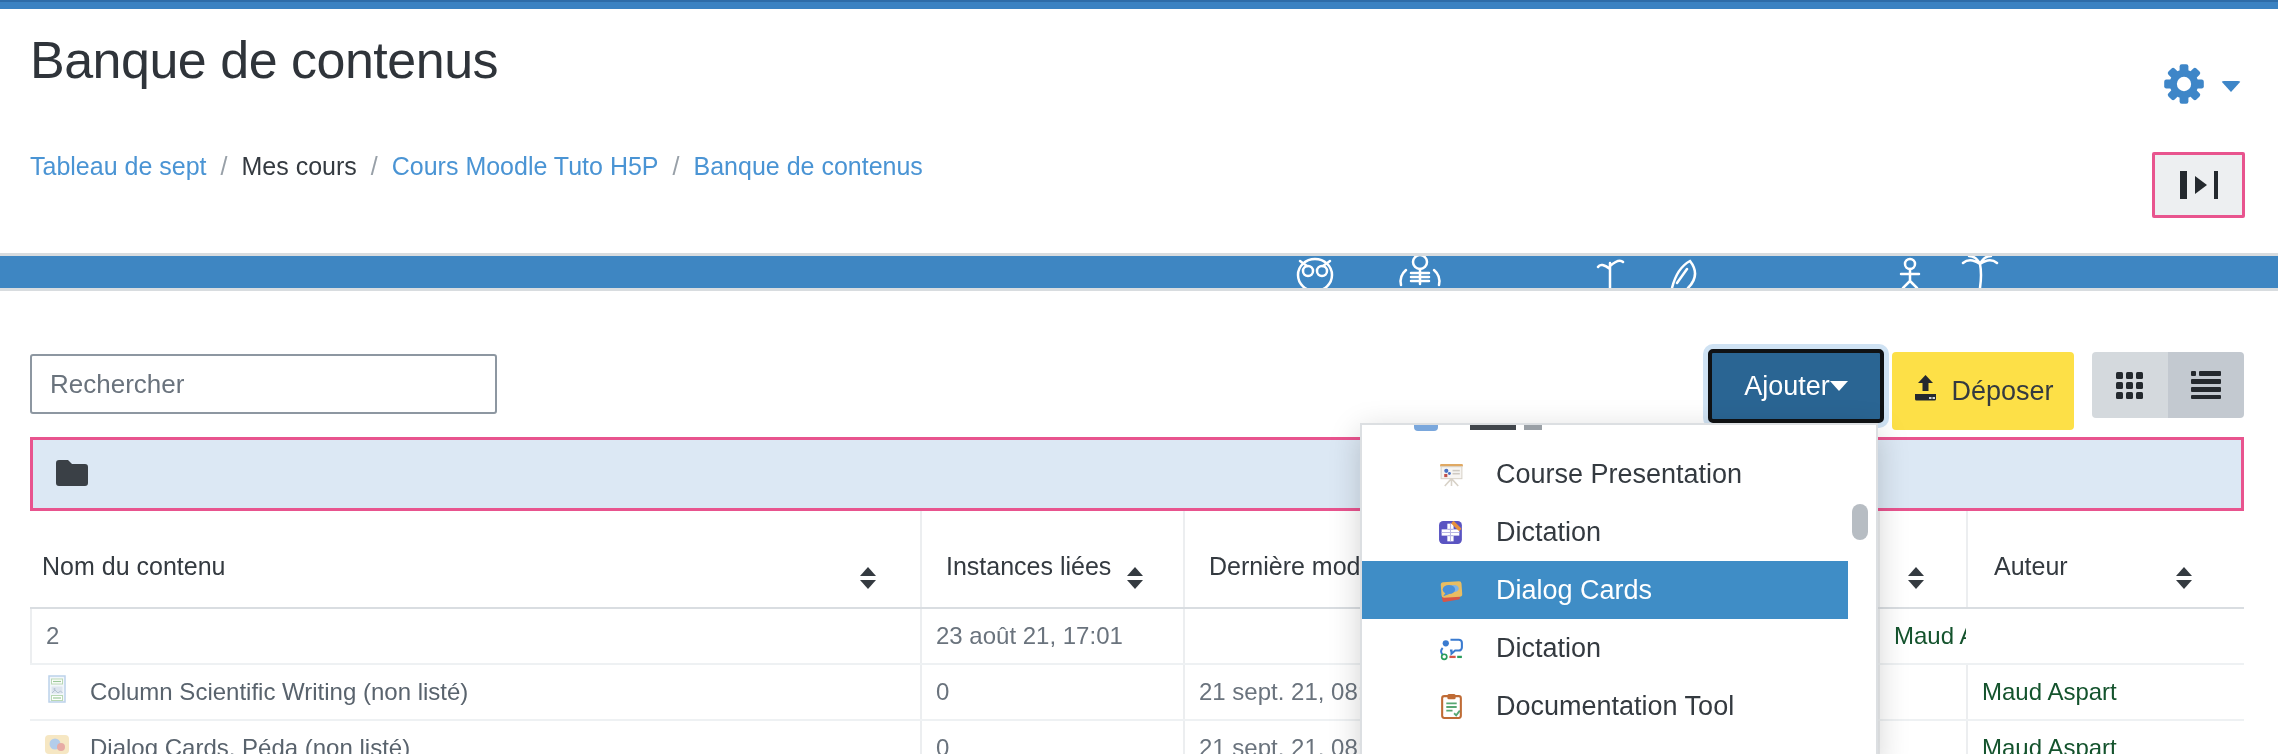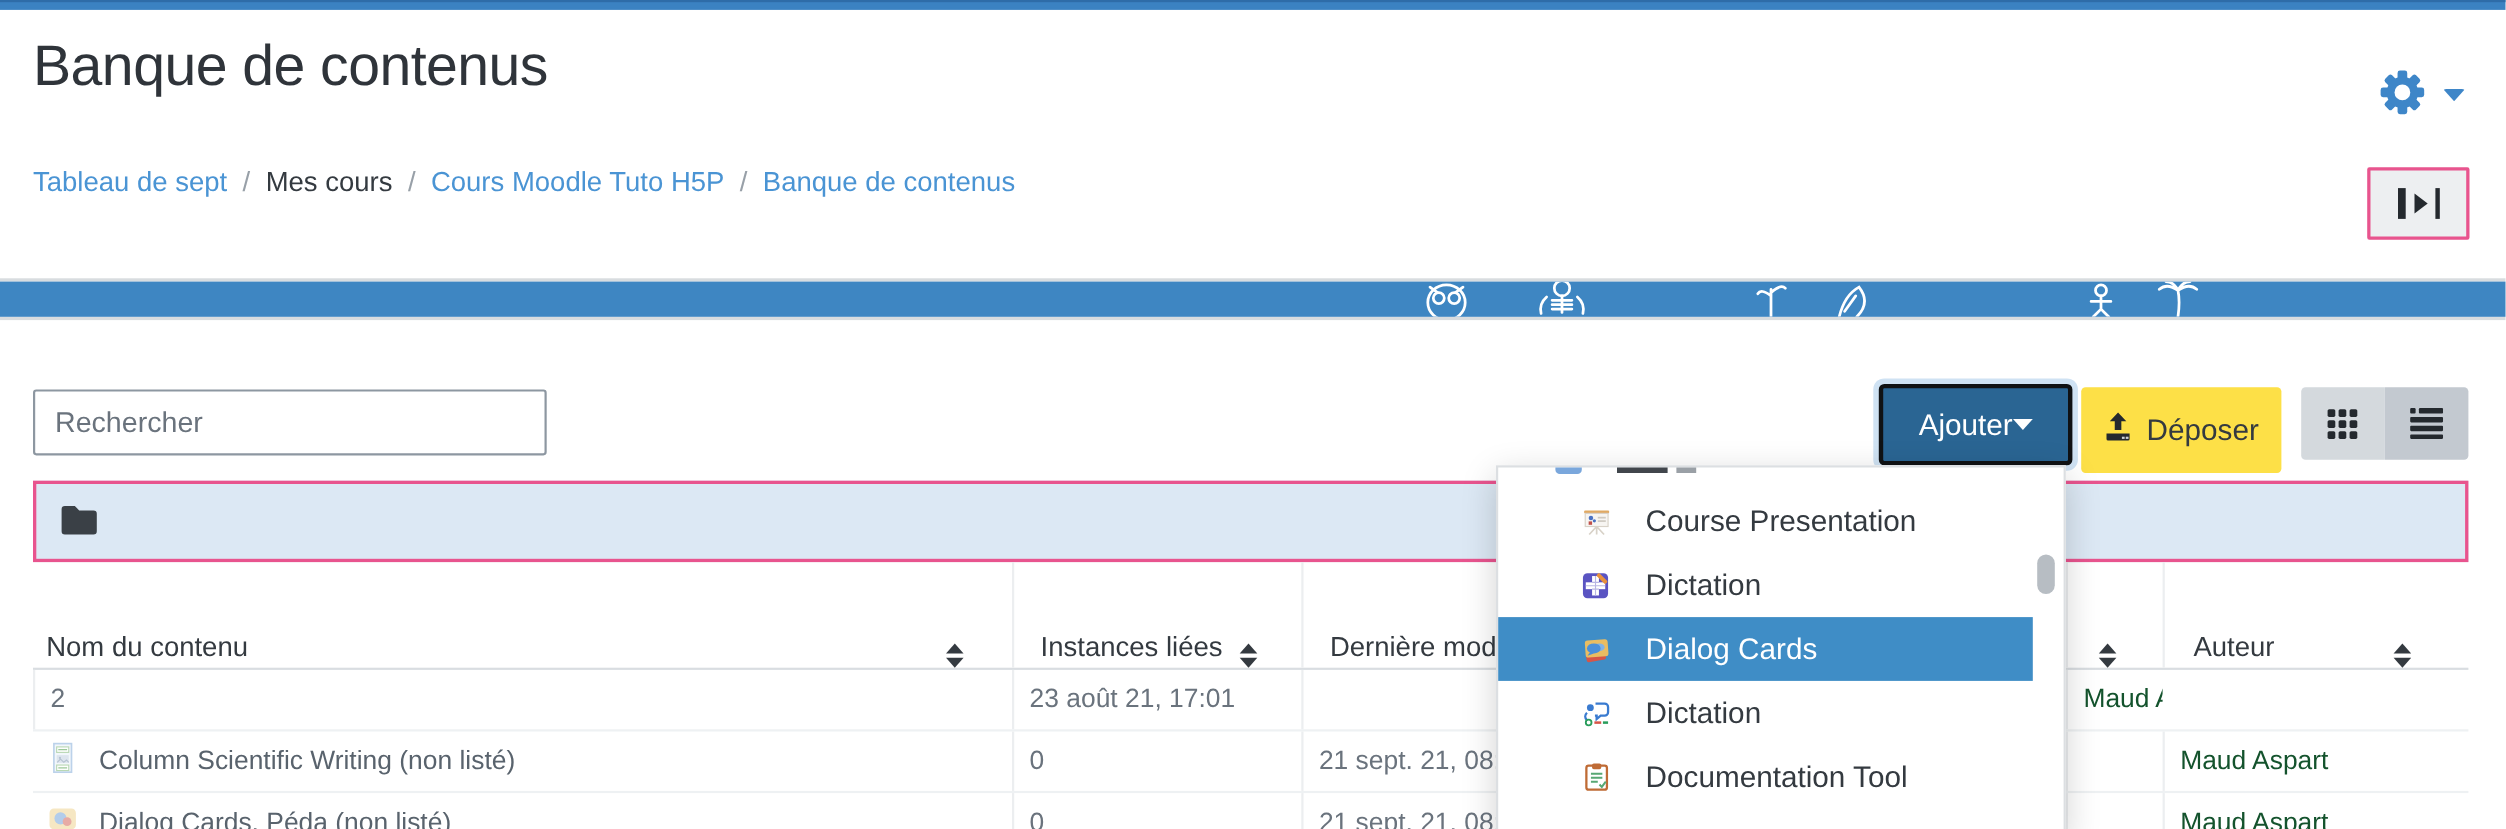--- a/index.html
+++ b/index.html
@@ -51,21 +51,21 @@
   .vbtn.grid { background:#d4d9dd; border-radius:4px 0 0 4px; }
   .vbtn.list { background:#c3c9d0; border-radius:0 4px 4px 0; }
   
   .folder-bar { position:absolute; left:30px; top:437px; width:2214px; height:74px;
     background:#dce8f4; border:3px solid #e8548e; display:flex; align-items:center;
     padding-left:22px; cursor:pointer; }
   
   .ctable { position:absolute; left:30px; top:511px; width:2214px; font-size:25px; }
   .trow { display:grid; grid-template-columns:890px 263px 695px 88px 278px; }
   .thead { height:98px; border-bottom:2px solid #d9dde1; color:#343a40; }
-  .th { padding:16px 0 0 12px; display:flex; align-items:flex-end; line-height:1.5; cursor:pointer; }
+  .th { padding:16px 0 0 12px; display:flex; align-items:center; line-height:1.5; cursor:pointer; }
   .th .lbl { font-weight:500; }
   .th.c2,.th.c3 { border-left:2px solid #eceef0; padding-left:24px; }
   .th.c4,.th.c5 { border-left:2px solid #eceef0; }
   .th .spacer { flex:1; }
   .sort { display:flex; flex-direction:column; align-items:center; margin-top:22px; }
   .sort .up { width:0;height:0;border-left:8px solid transparent;border-right:8px solid transparent;border-bottom:9px solid #343a40; margin-bottom:4px; }
   .sort .dn { width:0;height:0;border-left:8px solid transparent;border-right:8px solid transparent;border-top:9px solid #343a40; }
   .th.c1 .sort { margin-right:44px; }
   .th.c2 .sort { margin-right:40px; }
   .th.c4 { padding-left:28px; }

